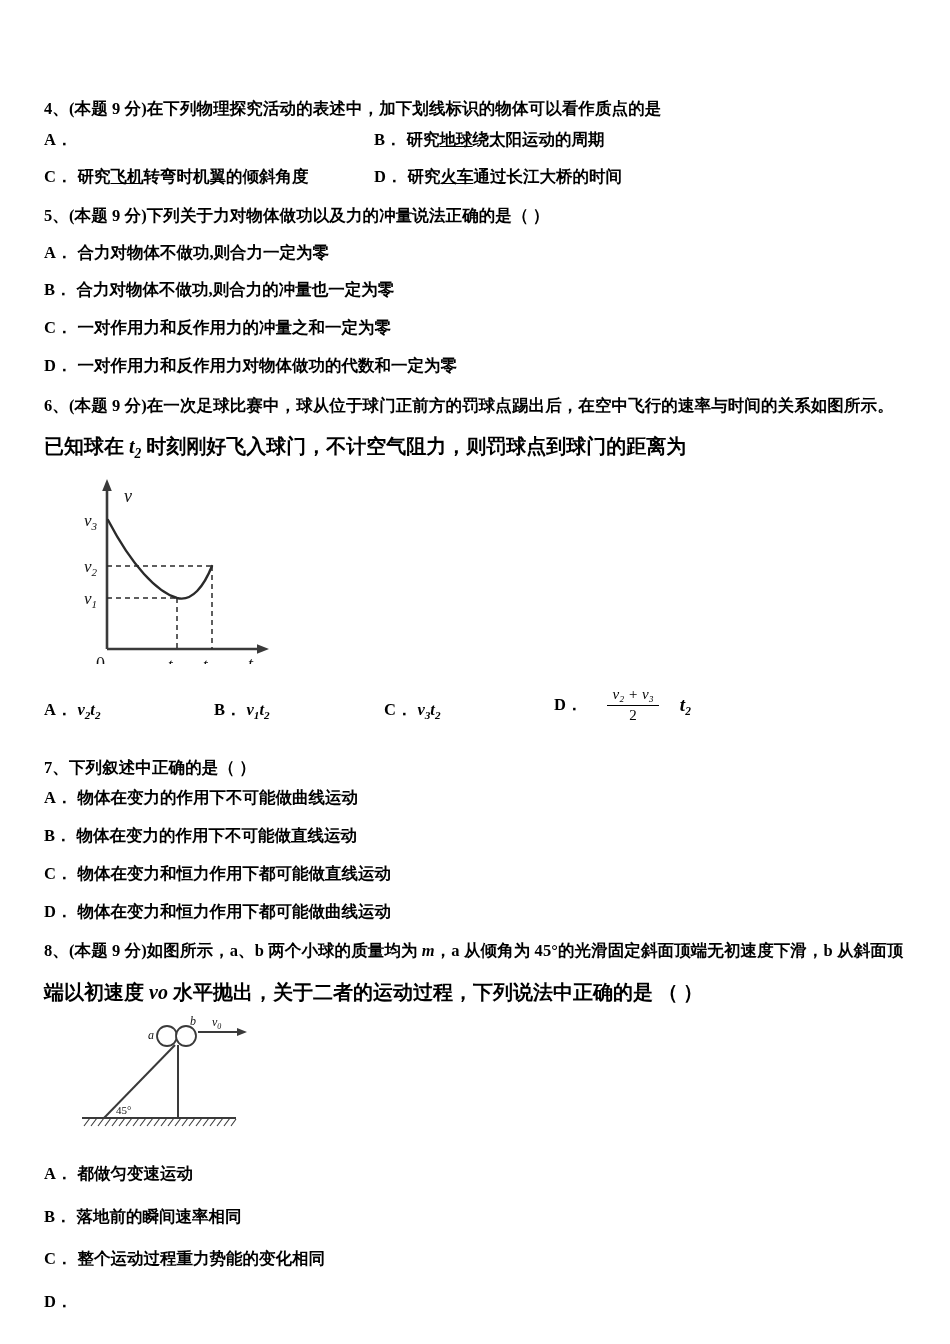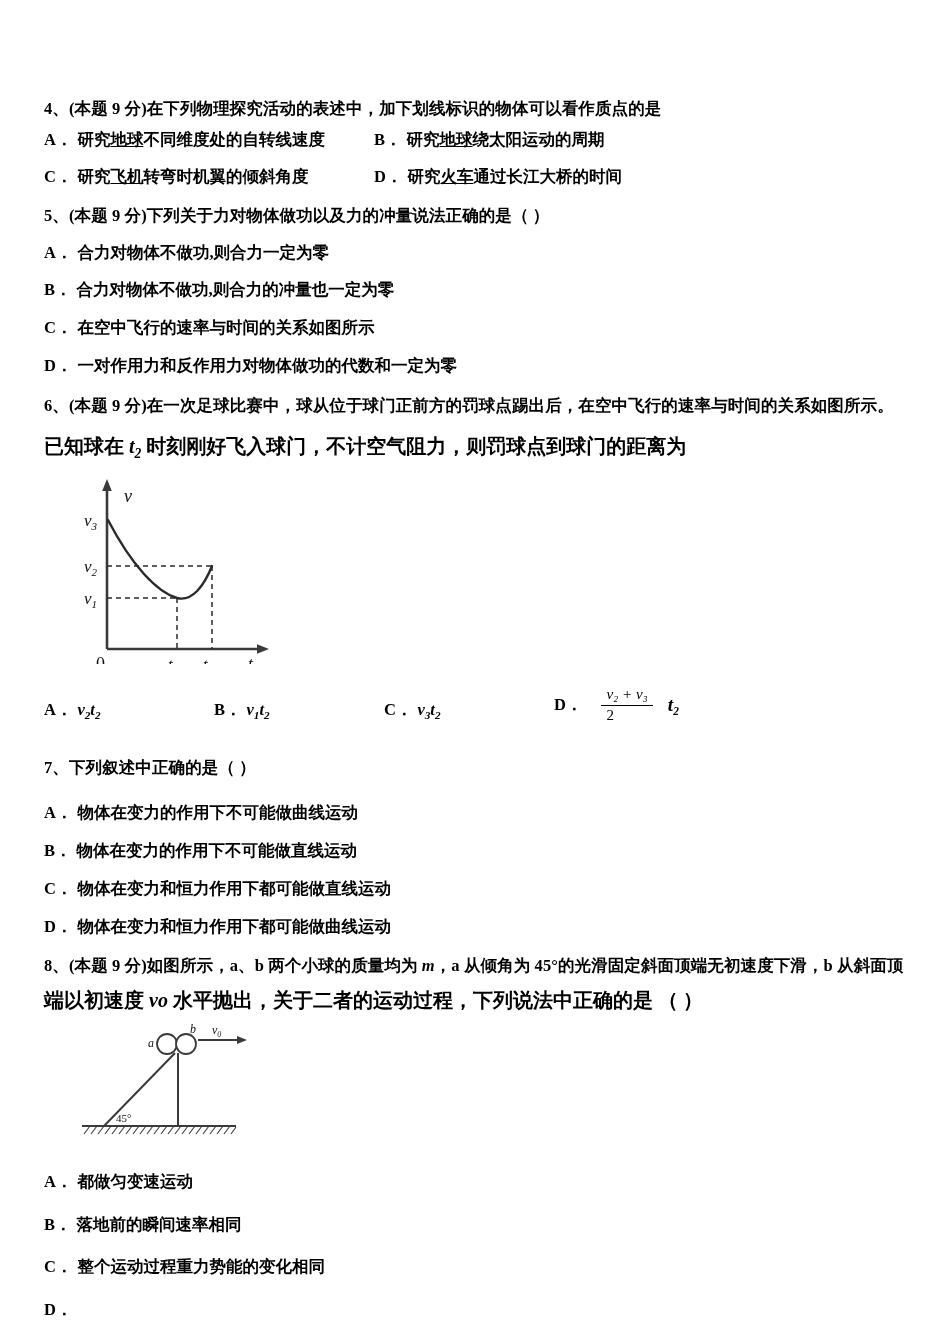--- a/index.html
+++ b/index.html
@@ -77,23 +77,23 @@
   .u { text-decoration: underline; text-underline-offset: 1px; }
 
   .two-col .opt:first-child { width: 330px; }
 
   
   .var { font-style: italic; font-family: "Liberation Serif", serif; font-weight: 700; }
   sub { font-size: 0.68em; }
   .frac {
     display: inline-flex;
     flex-direction: column;
-    align-items: flex-start;
+    align-items: center;
     vertical-align: -0.55em;
-    margin: 0 14px;
+    margin: 0 20px;
     font-weight: 400;
   }
   .frac .numer {
     border-bottom: 1.2px solid #000;
     padding: 0 5px 1px 5px;
     font-size: 15px;
     font-style: italic;
     line-height: 1.15;
   }
   .frac .denom {
@@ -115,21 +115,20 @@
 
 <div class="page">
 <div class="content">
 
   <div>
     <p class="q-stem"><span class="num">4、</span><span class="marks">(本题 9 分)</span><span>在下列物理探究活动的表述中，加下划线标识的物体可以看作质点的是</span></p>
     <div class="opt-block" style="margin-bottom:10px">
       <div class="opt-row two-col">
         <div class="opt">
           <span class="opt-letter">A．</span>
-          <span class="opt-text"><span>研究</span><span class="u">地球</span><span>不同维度处的自转线速度</span></span>
         </div>
         <div class="opt">
           <span class="opt-letter">B．</span>
           <span class="opt-text"><span>研究</span><span class="u">地球</span><span>绕太阳运动的周期</span></span>
         </div>
       </div>
       <div class="opt-row two-col">
         <div class="opt">
           <span class="opt-letter">C．</span>
           <span class="opt-text"><span>研究</span><span class="u">飞机</span><span>转弯时机翼的倾斜角度</span></span>
@@ -148,21 +147,21 @@
       <div class="opt-row">
         <span class="opt-letter">A．</span>
         <span class="opt-text">合力对物体不做功,则合力一定为零</span>
       </div>
       <div class="opt-row">
         <span class="opt-letter">B．</span>
         <span class="opt-text">合力对物体不做功,则合力的冲量也一定为零</span>
       </div>
       <div class="opt-row">
         <span class="opt-letter">C．</span>
-        <span class="opt-text">在空中飞行的速率与时间的关系如图所示</span>
+        <span class="opt-text">一对作用力和反作用力的冲量之和一定为零</span>
       </div>
       <div class="opt-row">
         <span class="opt-letter">D．</span>
         <span class="opt-text">一对作用力和反作用力对物体做功的代数和一定为零</span>
       </div>
     </div>
   </div>
 
   <div>
     <p class="q-stem"><span class="num">6、</span><span class="marks">(本题 9 分)</span><span>在一次足球比赛中，球从位于球门正前方的罚球点踢出后，在空中飞行的速率与时间的关系如图所示。</span></p>
@@ -217,21 +216,21 @@
           </span>
           <span class="frac-tail">t₂</span>
         </span>
       </div>
     </div>
   </div>
 
   <div class="spacer-lg"></div>
 
   <div>
-    <p class="q-stem" style="margin-bottom:21px"><span class="num">7、</span><span>下列叙述中正确的是（  ）</span></p>
+    <p class="q-stem" style="margin-bottom:6px"><span class="num">7、</span><span>下列叙述中正确的是（  ）</span></p>
     <div class="opt-block">
       <div class="opt-row">
         <span class="opt-letter">A．</span>
         <span class="opt-text">物体在变力的作用下不可能做曲线运动</span>
       </div>
       <div class="opt-row">
         <span class="opt-letter">B．</span>
         <span class="opt-text">物体在变力的作用下不可能做直线运动</span>
       </div>
       <div class="opt-row">
@@ -240,21 +239,21 @@
       </div>
       <div class="opt-row">
         <span class="opt-letter">D．</span>
         <span class="opt-text">物体在变力和恒力作用下都可能做曲线运动</span>
       </div>
     </div>
   </div>
 
   <div>
     <p class="q-stem"><span class="num">8、</span><span class="marks">(本题 9 分)</span><span>如图所示，a、b 两个小球的质量均为 </span><span class="var">m</span><span>，a 从倾角为 45°的光滑固定斜面顶端无初速度下滑，b 从斜面顶</span></p>
-    <p class="q-cont" style="margin-top:6px"><span>端以初速度 </span><span class="var">vo</span><span> 水平抛出，关于二者的运动过程，下列说法中正确的是   （ ）</span></p>
+    <p class="q-cont" style="margin-top:13px"><span>端以初速度 </span><span class="var">vo</span><span> 水平抛出，关于二者的运动过程，下列说法中正确的是   （ ）</span></p>
 
     <div class="fig-incline">
       <svg width="205" height="122" viewBox="0 0 205 122">
 
         <line x1="40" y1="104" x2="111" y2="31" stroke="#3a3a3a" stroke-width="2"></line>
 
         <line x1="114" y1="31" x2="114" y2="104" stroke="#3a3a3a" stroke-width="2"></line>
 
         <line x1="18" y1="104" x2="172" y2="104" stroke="#3a3a3a" stroke-width="2"></line>
 

